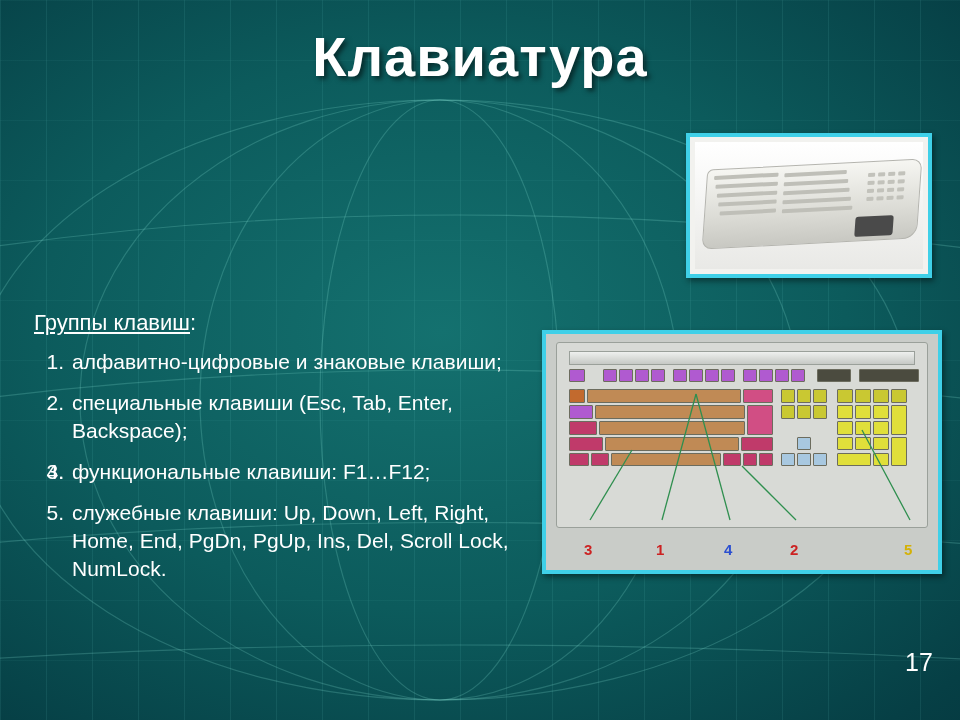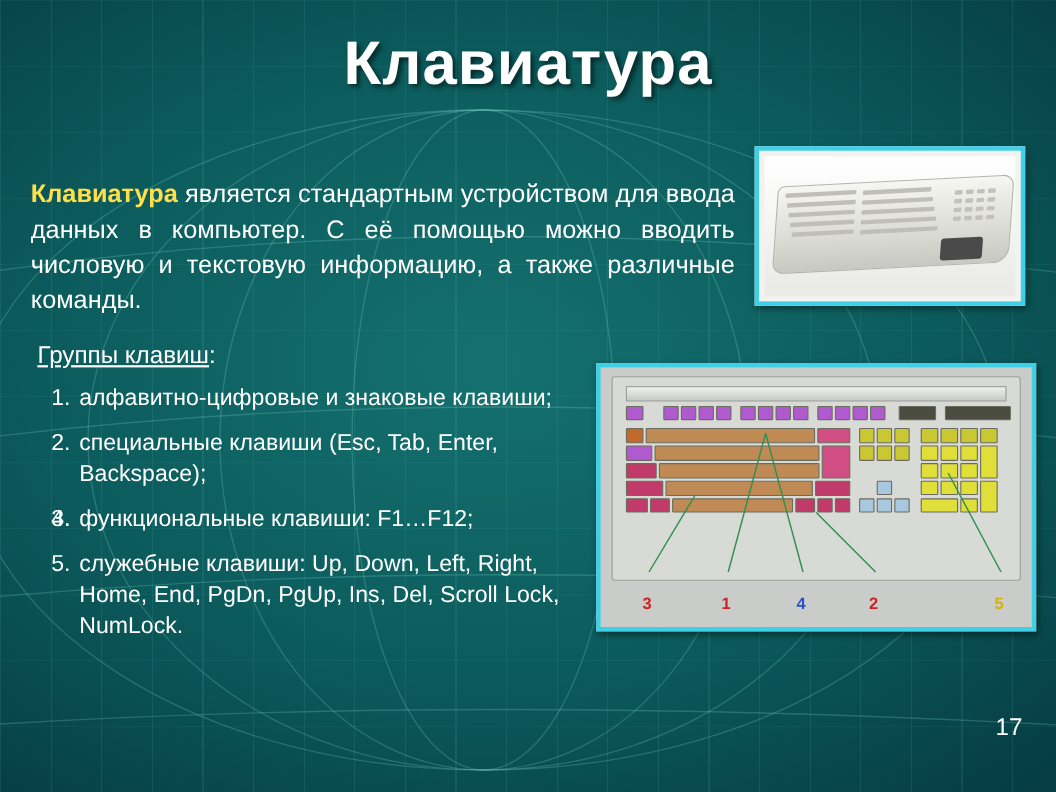--- a/index.html
+++ b/index.html
@@ -247,21 +247,21 @@
     left: 8px;
     top: 11px;
     font-size: 19px;
     color: #111;
     z-index: 3;
   }
   .page-num {
     position: absolute;
     left: 905px;
     top: 648px;
-    font-size: 22px;
+    font-size: 25px;
     color: #ffffff;
   }
 </style>
 </head>
 <body>
 
 <div class="slide">
 
   <div class="grid-lines"></div>
 
@@ -273,23 +273,20 @@
       <ellipse cx="440" cy="400" rx="120" ry="300"></ellipse>
       <path d="M-30 250 Q 440 180 980 250"></path>
       <path d="M-30 400 Q 440 340 980 400"></path>
       <path d="M-30 545 Q 440 500 980 545"></path>
       <path d="M-30 660 Q 440 630 980 660"></path>
     </g>
   </svg>
 
   <div class="title">Клавиатура</div>
 
-  <div class="para">
-    <span class="kw">Клавиатура</span><span> является стандартным устройством для ввода данных в компьютер. С её помощью можно вводить числовую и текстовую информацию, а также различные команды.</span>
-  </div>
 
   <div class="groups-head">
     <u>Группы клавиш</u><span>:</span>
   </div>
 
   <ul class="list">
     <li>
       <span class="num">1.</span>
       <span>алфавитно-цифровые и знаковые клавиши;</span>
     </li>

